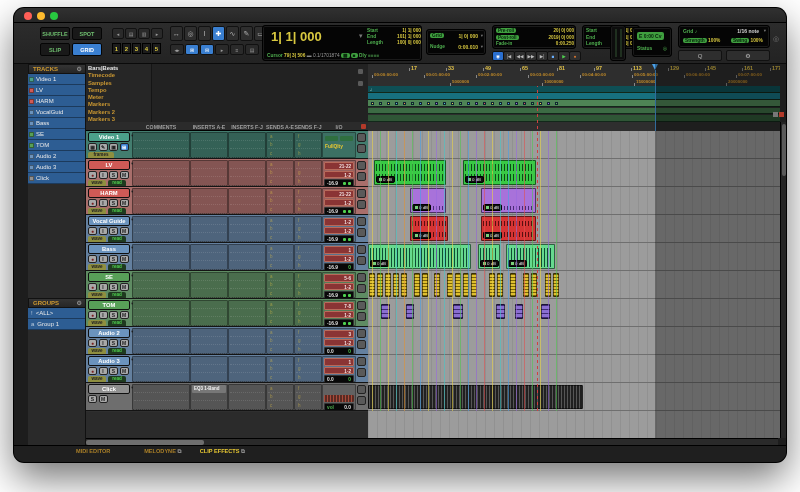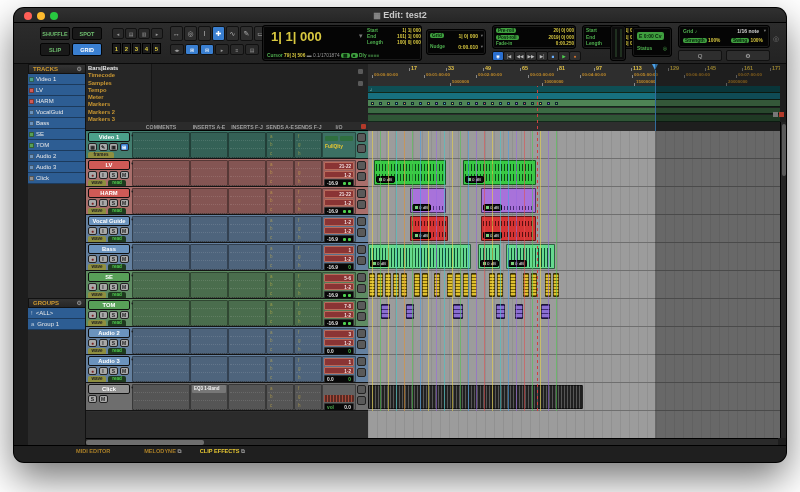--- a/index.html
+++ b/index.html
@@ -84,21 +84,20 @@
 </head>
 <body>
 
 <div class="stage">
   <div class="window">
 
     <div class="titlebar">
       <span class="light" style="left:10px;background:#ff5f57;"></span>
       <span class="light" style="left:23px;background:#febc2e;"></span>
       <span class="light" style="left:36px;background:#28c840;"></span>
-      <div class="title"><span class="wicon">▦</span> <span>Edit: test2</span></div>
     </div>
 
     <div class="toolbar">
       <div id="modes">
           <div class="modebtn" style="left: 26px; top: 4px;">SHUFFLE</div>
           <div class="modebtn" style="left: 58px; top: 4px;">SPOT</div>
           <div class="modebtn" style="left: 26px; top: 20px;">SLIP</div>
           <div class="modebtn active" style="left: 58px; top: 20px;">GRID</div>
         </div>
       <div id="zoomcluster">

